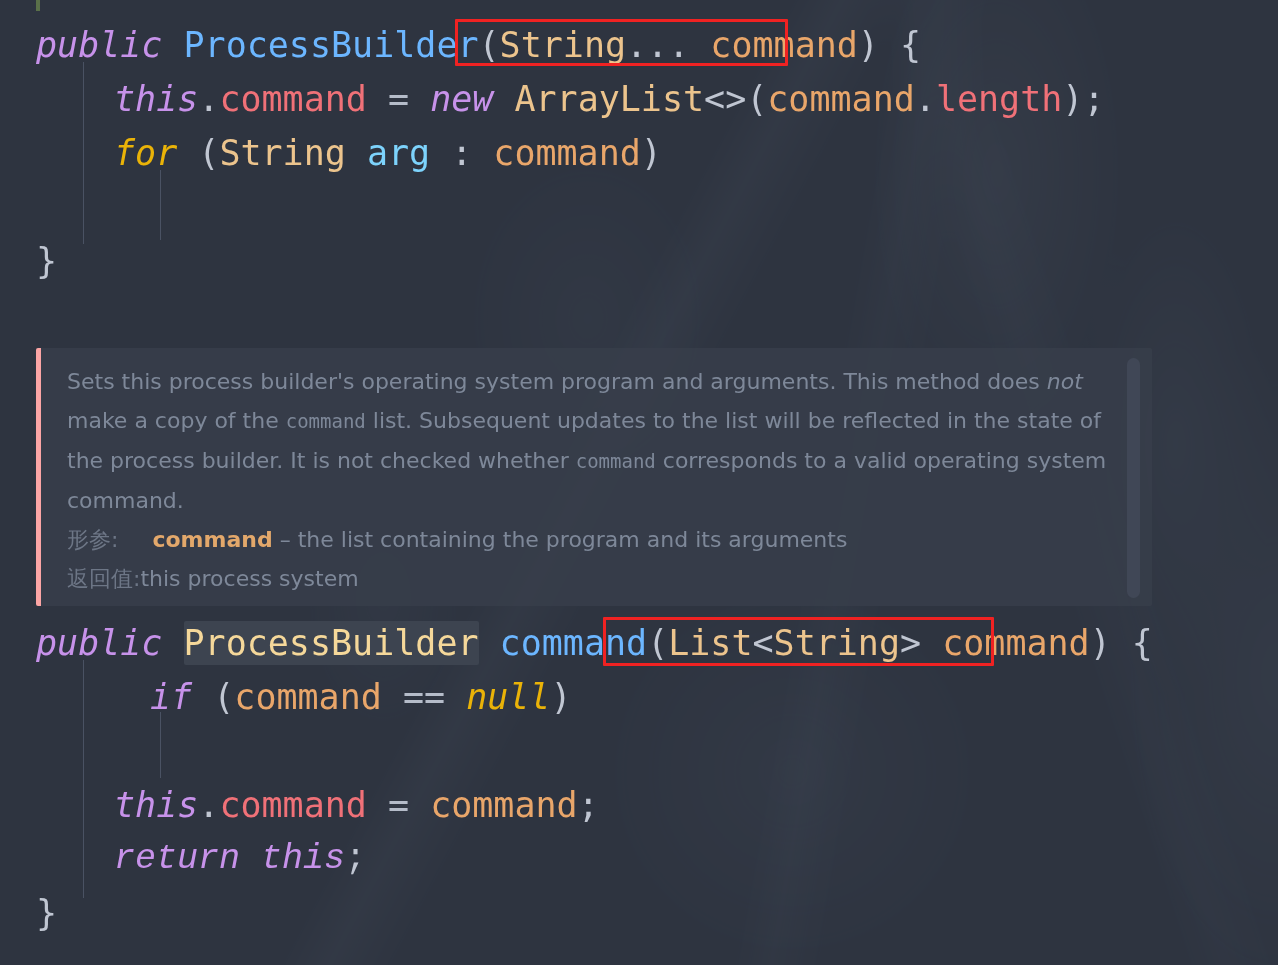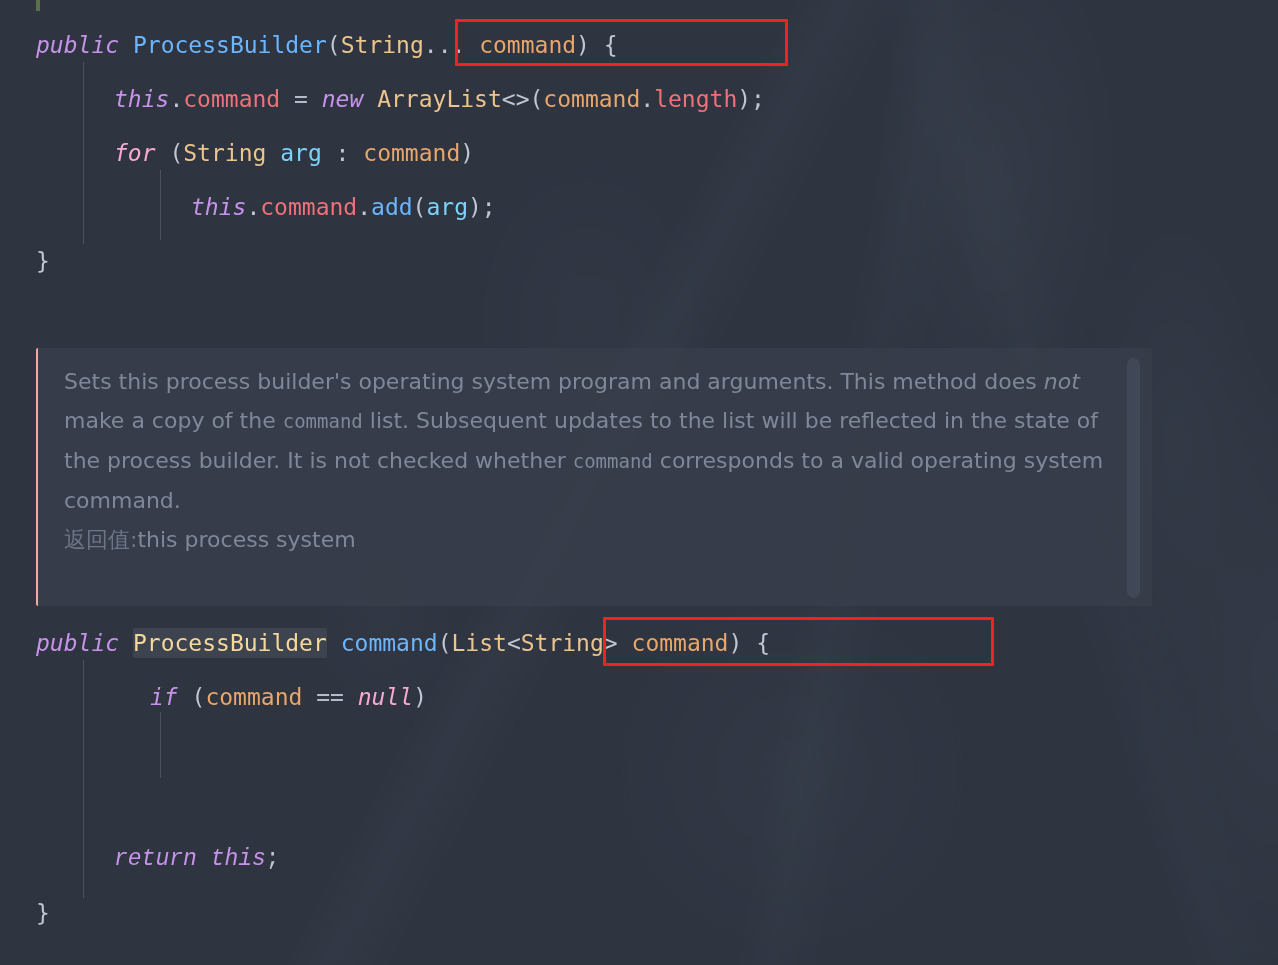--- a/index.html
+++ b/index.html
@@ -51,27 +51,27 @@
   
   .code-layer {
     position: absolute;
     inset: 0;
   }
   .line {
     position: absolute;
     left: 36px;
     white-space: pre;
     font-family: "DejaVu Sans Mono", monospace;
-    font-size: 23px;
+    font-size: 35px;
     line-height: 54px;
     letter-spacing: 0px;
     color: #c8cdd6;
   }
   .kw   { color: #c792ea; font-style: italic; }      
-  .kw2  { color: #f9a8d4; font-style: italic; }      
+  .kw2  { color: #eab308; font-style: italic; }      
   .type { color: #ecc48d; }                          
   .type2{ color: #f5d89a; }                          
   .fn   { color: #6cb6ff; }                          
   .field{ color: #f07178; }                          
   .param{ color: #e9a66a; }                          
   .var  { color: #7dd3fc; }                          
   .punc { color: #c0c6d2; }                          
   .op   { color: #b5bcc9; }                          
 
   
@@ -99,21 +99,21 @@
   }
 
   
   #doc-popup {
     position: absolute;
     left: 36px;
     top: 348px;
     width: 1116px;
     height: 258px;
     background: rgba(56,62,75,0.80);
-    border-left: 2px solid #fca5a5;
+    border-left: 5px solid #fca5a5;
     border-radius: 2px;
     box-sizing: border-box;
     overflow: hidden;
   }
   #doc-body {
     padding: 14px 26px 10px 26px;
     font-family: "DejaVu Sans", sans-serif;
     font-size: 22px;
     line-height: 39px;
     color: #7e8899;
@@ -176,40 +176,47 @@
       <div class="indent-guide" style="left: 83px; top: 62px; height: 182px;"></div>
       <div class="indent-guide" style="left: 160px; top: 170px; height: 70px;"></div>
       <div class="indent-guide" style="left: 83px; top: 660px; height: 238px;"></div>
       <div class="indent-guide" style="left: 160px; top: 712px; height: 66px;"></div>
     </div>
 
   <div class="code-layer" id="code-top-layer">
       <div class="line" style="top: 18px; left: 36px;"><span class="kw">public</span><span class="punc"> </span><span class="fn">ProcessBuilder</span><span class="punc">(</span><span class="type">String</span><span class="punc">... </span><span class="param">command</span><span class="punc">) {</span></div>
       <div class="line" style="top: 72px; left: 114px;"><span class="kw">this</span><span class="punc">.</span><span class="field">command</span><span class="punc"> </span><span class="op">=</span><span class="punc"> </span><span class="kw">new</span><span class="punc"> </span><span class="type">ArrayList</span><span class="punc">&lt;&gt;(</span><span class="param">command</span><span class="punc">.</span><span class="field">length</span><span class="punc">);</span></div>
       <div class="line" style="top: 126px; left: 114px;"><span class="kw2">for</span><span class="punc"> (</span><span class="type">String</span><span class="punc"> </span><span class="var">arg</span><span class="punc"> : </span><span class="param">command</span><span class="punc">)</span></div>
-      <div class="line" style="top: 180px; left: 191px;"><span class="kw">this</span><span class="punc">.</span><span class="field">command</span><span class="punc">.</span><span class="fn">add</span><span class="punc">(</span><span class="var">arg</span><span class="punc">);</span></div>
       <div class="line" style="top: 234px; left: 36px;"><span class="punc">}</span></div>
     </div>
 
   <div id="doc-popup">
     <div id="doc-body">
       <p class="doc-para"><span>Sets this process builder's operating system program and arguments. This method does </span><span class="doc-em">not</span><span> make a copy of the </span><span class="doc-mono">command</span><span> list. Subsequent updates to the list will be reflected in the state of the process builder. It is not checked whether </span><span class="doc-mono">command</span><span> corresponds to a valid operating system command.</span></p>
 
+      <div class="doc-row">
+        <span class="doc-label">形参:</span>
+        <span style="display:inline-block;width:34px"></span>
+        <span class="doc-pname">command</span>
+        <span class="doc-dash"> – </span>
+        <span class="doc-text">the list containing the program and its arguments</span>
+      </div>
 
       <div class="doc-row">
         <span class="doc-label">返回值:</span>
         <span class="doc-text"> this process system</span>
       </div>
     </div>
     <div id="doc-scrollbar"></div>
   </div>
 
   <div class="code-layer" id="code-bottom-layer">
       <div class="line" style="top: 616px; left: 36px;"><span class="kw">public</span><span class="punc"> </span><span class="type2 usage-hl">ProcessBuilder</span><span class="punc"> </span><span class="fn">command</span><span class="punc">(</span><span class="type">List</span><span class="punc">&lt;</span><span class="type">String</span><span class="punc">&gt; </span><span class="param">command</span><span class="punc">) {</span></div>
       <div class="line" style="top: 670px; left: 126px; margin-left: 24px;"><span class="kw">if</span><span class="punc"> (</span><span class="param">command</span><span class="punc"> </span><span class="op">==</span><span class="punc"> </span><span class="kw2">null</span><span class="punc">)</span></div>
+      <div class="line" style="top: 778px; left: 114px;"><span class="kw">this</span><span class="punc">.</span><span class="field">command</span><span class="punc"> </span><span class="op">=</span><span class="punc"> </span><span class="param">command</span><span class="punc">;</span></div>
       <div class="line" style="top: 832px; left: 114px; font-family: Liberation Mono, monospace;"><span class="kw">return</span><span class="punc"> </span><span class="kw">this</span><span class="punc">;</span></div>
       <div class="line" style="top: 886px; left: 36px;"><span class="punc">}</span></div>
     </div>
 
   <div class="code-layer" id="annotation-layer">
       <div class="red-box" style="left: 455px; top: 19px; width: 333px; height: 47px; border-color: rgb(240, 34, 34);"></div>
       <div class="red-box" style="left: 603px; top: 617px; width: 391px; height: 49px; border-color: rgb(240, 34, 34);"></div>
     </div>
 
 </div>

